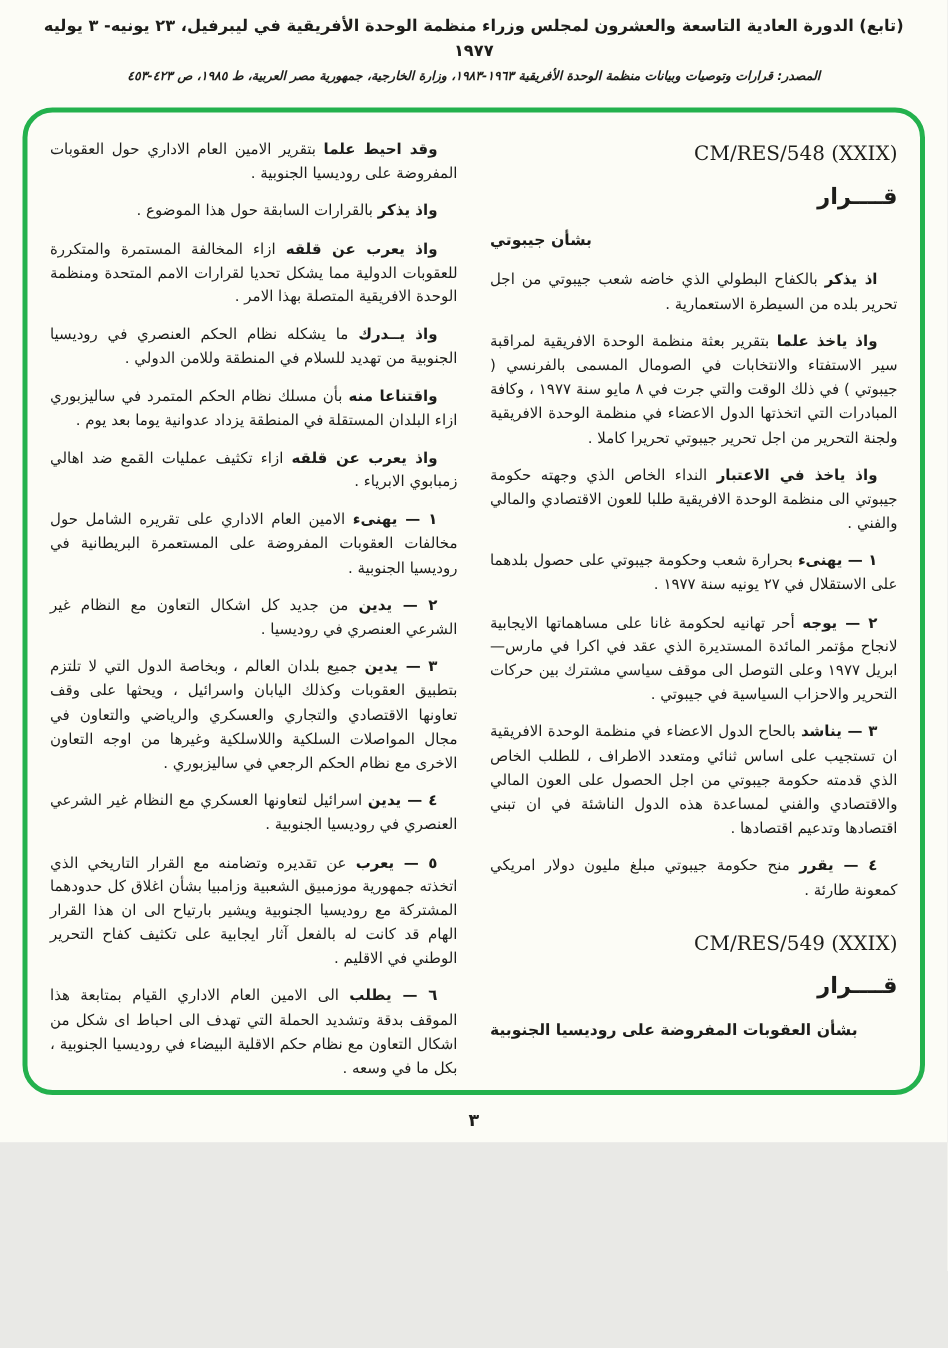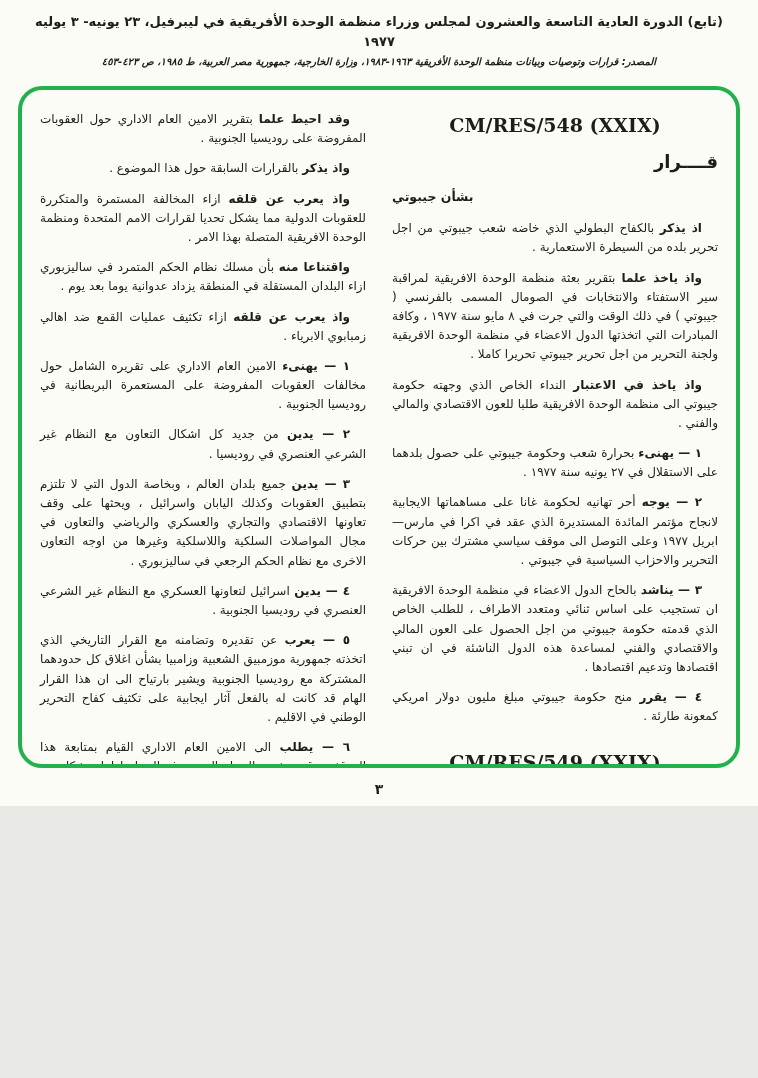--- a/index.html
+++ b/index.html
@@ -1,18 +1,18 @@
 <!DOCTYPE html>
 <html lang="ar"><head>
 <meta charset="utf-8">
 <style>
   * { margin: 0; padding: 0; box-sizing: border-box; }
   html, body { background: #e9e9e6; }
   .page {
-    width: 758px; height: 806px;
+    width: 758px; height: 914px;
     background: #fcfcf6;
     position: relative;
     margin: 0 auto;
     overflow: hidden;
     font-family: "DejaVu Sans", sans-serif;
     color: #1d1d1a;
   }
   .header { direction: rtl; text-align: center; padding: 12px 22px 0; }
   .header-line1 { font-weight: bold; font-size: 13px; line-height: 1.5; }
   .header-line2 { font-weight: bold; font-size: 10px; margin-top: 5px; font-style: italic; }
@@ -20,23 +20,23 @@
     position: absolute; left: 18px; right: 18px; top: 86px; bottom: 38px;
     border: 4px solid #23b14d;
     border-radius: 24px;
     padding: 20px 18px;
     overflow: hidden;
     background: #fcfcf6;
   }
   .columns { direction: rtl; display: flex; gap: 26px; height: 100%; }
   .col { flex: 1 1 0; text-align: justify; font-size: 12px; line-height: 1.6; }
   .ref {
-    direction: ltr; text-align: center;
+    direction: ltr; text-align: right;
     font-family: "DejaVu Serif", serif;
-    font-size: 19px; margin-bottom: 4px; font-weight: bold;
+    font-size: 16px; margin-bottom: 4px;
   }
   .ref--second { margin-top: 20px; }
   .res-title { text-align: right; font-weight: bold; font-size: 18px; margin: 8px 0 10px; }
   .res-subject { text-align: left; font-weight: bold; font-size: 12.5px; margin-bottom: 12px; }
   .para { text-indent: 16px; margin-bottom: 11px; }
   .lead { font-weight: bold; }
   .page-number {
     position: absolute; bottom: 9px; left: 0; right: 0;
     text-align: center; font-weight: bold; font-size: 14px;
   }
@@ -70,20 +70,21 @@
         <div class="ref ref--second">CM/RES/549 (XXIX)</div>
         <div class="res-title">قــــرار</div>
         <div class="res-subject">بشأن العقوبات المفروضة على روديسيا الجنوبية</div>
 
       </div>
 
       <div class="col">
         <p class="para"><b class="lead">وقد احيط علما</b><span> بتقرير الامين العام الاداري حول العقوبات المفروضة على روديسيا الجنوبية .</span></p>
         <p class="para"><b class="lead">واذ يذكر</b><span> بالقرارات السابقة حول هذا الموضوع .</span></p>
         <p class="para"><b class="lead">واذ يعرب عن قلقه</b><span> ازاء المخالفة المستمرة والمتكررة للعقوبات الدولية مما يشكل تحديا لقرارات الامم المتحدة ومنظمة الوحدة الافريقية المتصلة بهذا الامر .</span></p>
+        <p class="para"><b class="lead">واذ يــدرك</b><span> ما يشكله نظام الحكم العنصري في روديسيا الجنوبية من تهديد للسلام في المنطقة وللامن الدولي .</span></p>
         <p class="para"><b class="lead">واقتناعا منه</b><span> بأن مسلك نظام الحكم المتمرد في ساليزبوري ازاء البلدان المستقلة في المنطقة يزداد عدوانية يوما بعد يوم .</span></p>
         <p class="para"><b class="lead">واذ يعرب عن قلقه</b><span> ازاء تكثيف عمليات القمع ضد اهالي زمبابوي الابرياء .</span></p>
         <p class="para"><b class="lead">١ — يهنىء</b><span> الامين العام الاداري على تقريره الشامل حول مخالفات العقوبات المفروضة على المستعمرة البريطانية في روديسيا الجنوبية .</span></p>
         <p class="para"><b class="lead">٢ — يدين</b><span> من جديد كل اشكال التعاون مع النظام غير الشرعي العنصري في روديسيا .</span></p>
         <p class="para"><b class="lead">٣ — يدين</b><span> جميع بلدان العالم ، وبخاصة الدول التي لا تلتزم بتطبيق العقوبات وكذلك اليابان واسرائيل ، ويحثها على وقف تعاونها الاقتصادي والتجاري والعسكري والرياضي والتعاون في مجال المواصلات السلكية واللاسلكية وغيرها من اوجه التعاون الاخرى مع نظام الحكم الرجعي في ساليزبوري .</span></p>
         <p class="para"><b class="lead">٤ — يدين</b><span> اسرائيل لتعاونها العسكري مع النظام غير الشرعي العنصري في روديسيا الجنوبية .</span></p>
         <p class="para"><b class="lead">٥ — يعرب</b><span> عن تقديره وتضامنه مع القرار التاريخي الذي اتخذته جمهورية موزمبيق الشعبية وزامبيا بشأن اغلاق كل حدودهما المشتركة مع روديسيا الجنوبية ويشير بارتياح الى ان هذا القرار الهام قد كانت له بالفعل آثار ايجابية على تكثيف كفاح التحرير الوطني في الاقليم .</span></p>
         <p class="para"><b class="lead">٦ — يطلب</b><span> الى الامين العام الاداري القيام بمتابعة هذا الموقف بدقة وتشديد الحملة التي تهدف الى احباط اى شكل من اشكال التعاون مع نظام حكم الاقلية البيضاء في روديسيا الجنوبية ، بكل ما في وسعه .</span></p>
       </div>
 

